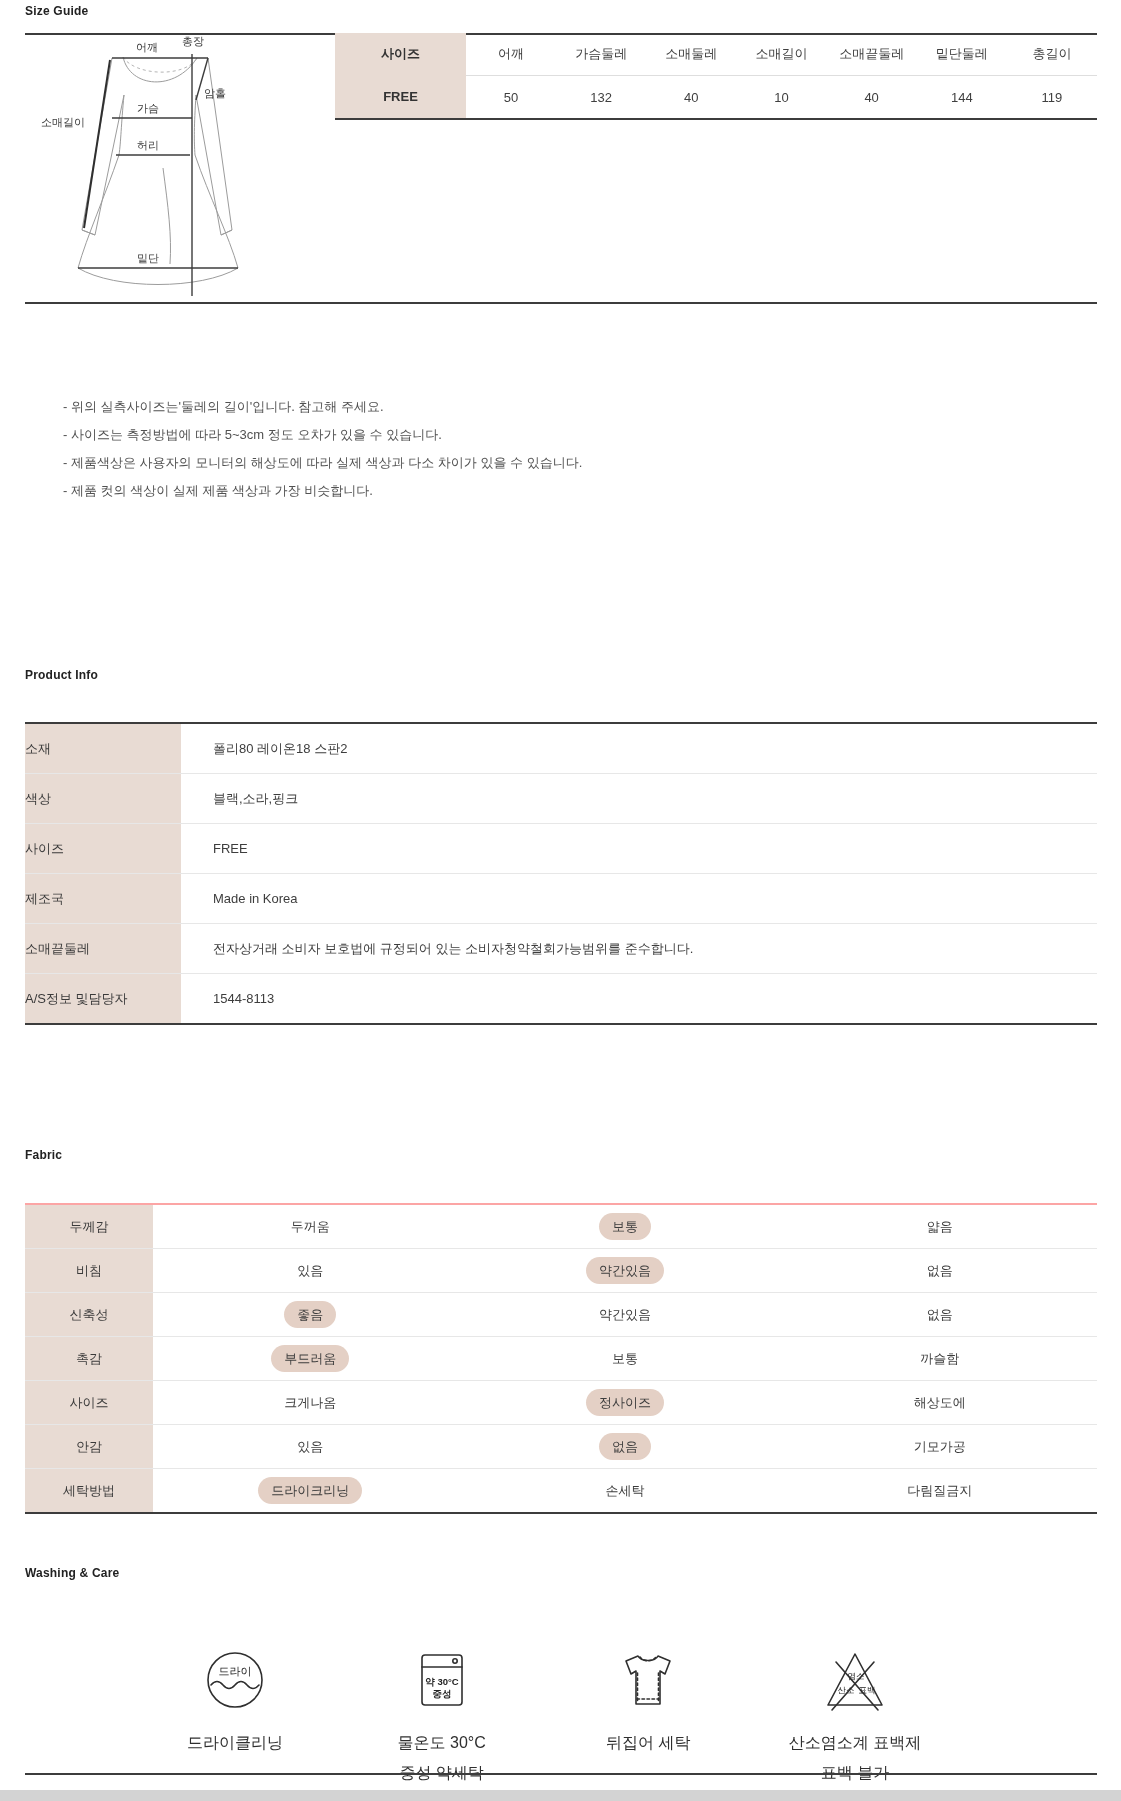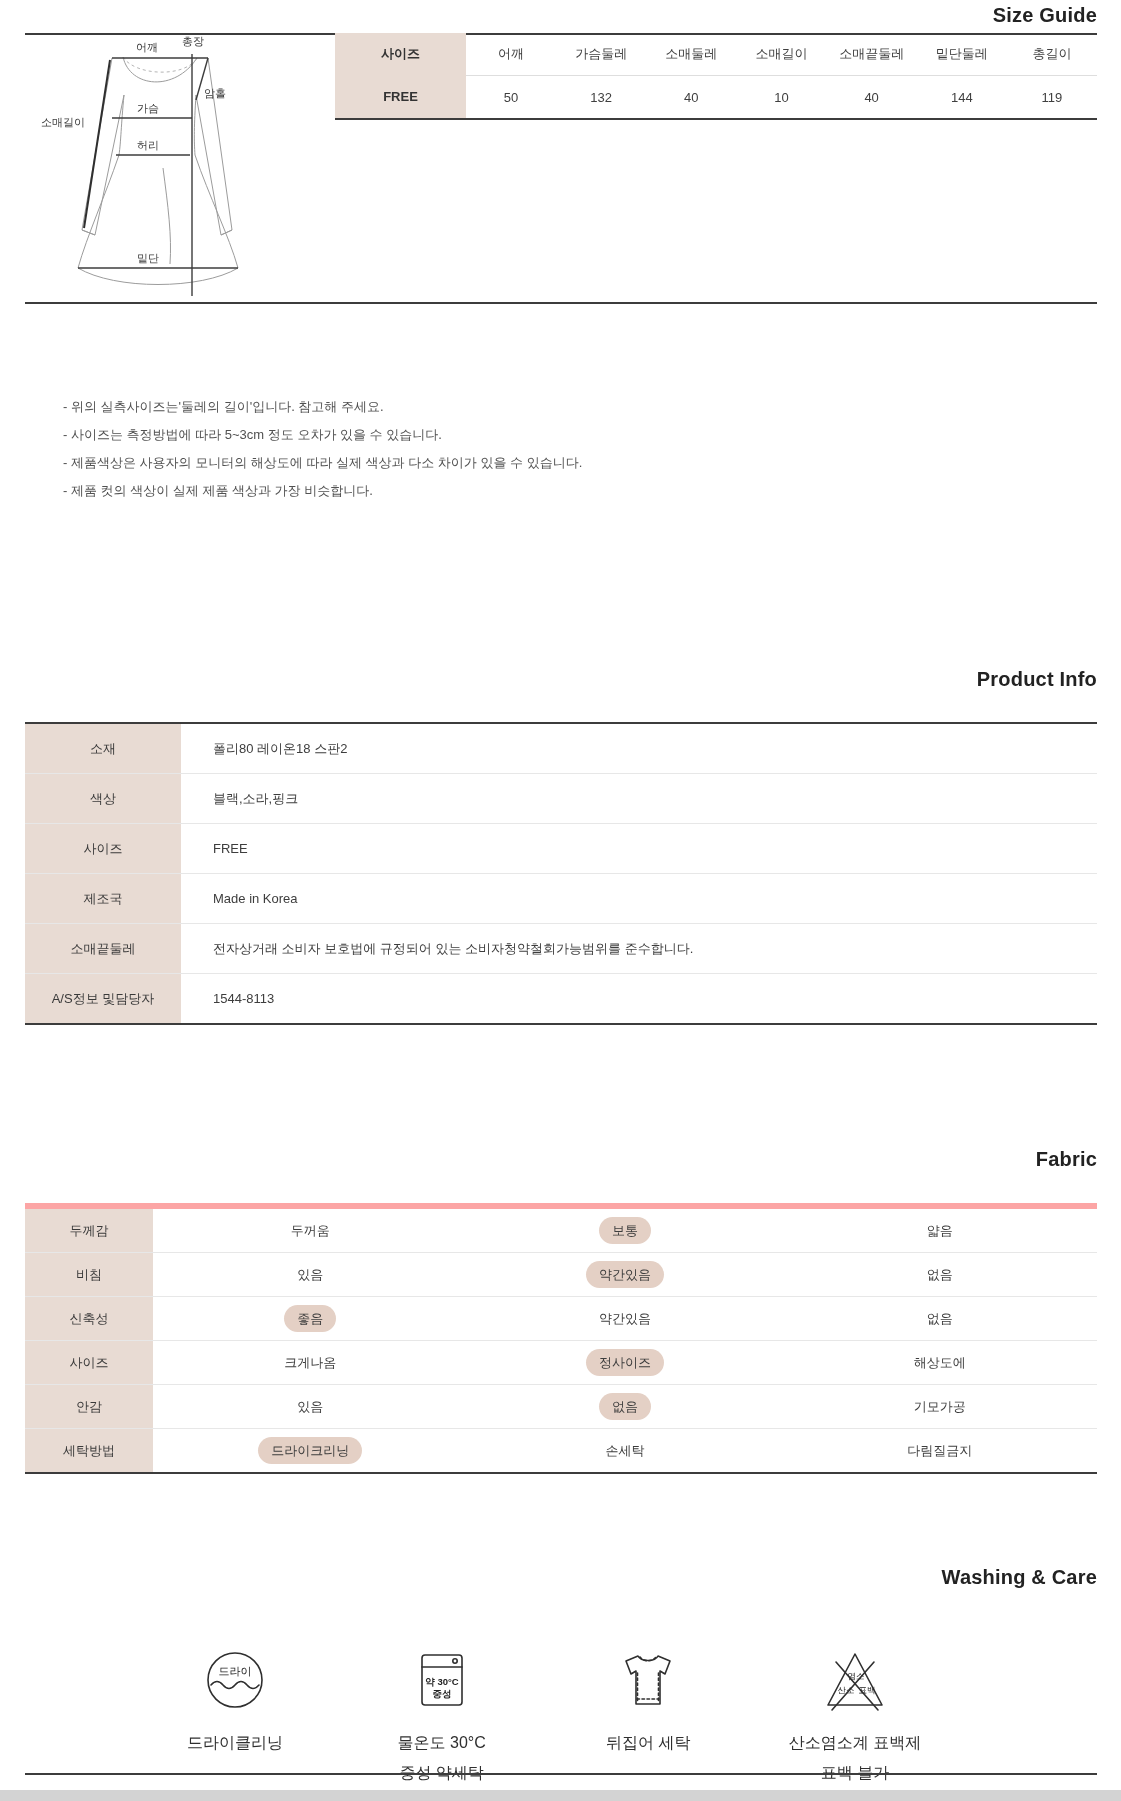--- a/index.html
+++ b/index.html
@@ -1,19 +1,19 @@
 <!DOCTYPE html>
 <html><head>
 <meta charset="utf-8">
 <style>
   html,body{margin:0;padding:0;background:#fff;}
   .page{position:relative;width:1121px;height:1801px;background:#ffffff;
         font-family:"Liberation Sans","DejaVu Sans",sans-serif;color:#3d3d3d;overflow:hidden;}
-  .section-title{position:absolute;left:25px;width:1072px;text-align:right;
-        font-size:20px;font-weight:bold;color:#222;letter-spacing:.2px;}
+  .section-title{position:absolute;left:25px;width:1072px;text-align:left;
+        font-size:12px;font-weight:bold;color:#222;letter-spacing:.2px;}
   .hr-dark{position:absolute;left:25px;width:1072px;border-top:2px solid #3c3c3c;height:0;}
   table{border-collapse:collapse;table-layout:fixed;}
 
   
   .size-table{position:absolute;left:335px;top:33px;width:762px;
         border-bottom:2px solid #3c3c3c;}
   .size-table th,.size-table td{font-weight:normal;font-size:13px;text-align:center;
         height:42px;padding:0;color:#3f3f3f;}
   .size-table .label-col{background:#e8dbd3;font-weight:bold;width:131px;color:#333;}
   .size-table thead th:not(.label-col){border-bottom:1px solid #dedede;}
@@ -27,28 +27,28 @@
   .measure-thick{stroke:#2f2f2f;stroke-width:2;fill:none;}
 
   
   .notes{position:absolute;left:63px;top:393px;}
   .notes p{margin:0;height:28px;line-height:28px;font-size:13px;color:#515151;}
 
   
   .info-table{position:absolute;left:25px;top:722px;width:1072px;
         border-top:2px solid #3c3c3c;border-bottom:2px solid #3c3c3c;}
   .info-table th{background:#e8dbd3;width:156px;font-weight:normal;font-size:13px;
-        text-align:center;color:#3a3a3a;}
+        text-align:left;color:#3a3a3a;}
   .info-table th,.info-table td{height:49px;padding:0;border-bottom:1px solid #e7e7e7;}
   .info-table td{font-size:13px;padding-left:32px;color:#3d3d3d;margin-left:38px;}
   .info-table tr:last-child th,.info-table tr:last-child td{border-bottom:none;}
 
   
   .fabric-table{position:absolute;left:25px;top:1203px;width:1072px;
-        border-top:6px solid #fca5a5;border-bottom:2px solid #3c3c3c;}
+        border-top:2px solid #fca5a5;border-bottom:2px solid #3c3c3c;}
   .fabric-table th{background:#e8dbd3;width:128px;font-weight:normal;font-size:13px;
         text-align:center;color:#3a3a3a;}
   .fabric-table th,.fabric-table td{height:43px;padding:0;border-bottom:1px solid #e7e7e7;}
   .fabric-table td{font-size:13px;text-align:center;color:#3d3d3d;}
   .fabric-table tr:last-child th,.fabric-table tr:last-child td{border-bottom:none;}
   .badge{display:inline-block;background:#e4d0c5;border-radius:16px;padding:7px 13px;line-height:1;}
 
   
   .care-row{position:absolute;left:160px;top:1648px;width:770px;display:flex;justify-content:space-between;}
   .care-item{width:150px;display:flex;flex-direction:column;align-items:center;}
@@ -177,20 +177,26 @@
           <td><span class="badge">약간있음</span></td>
           <td><span>없음</span></td>
         </tr>
         <tr>
           <th>신축성</th>
           <td><span class="badge">좋음</span></td>
           <td><span>약간있음</span></td>
           <td><span>없음</span></td>
         </tr>
         <tr>
+          <th>촉감</th>
+          <td><span class="badge">부드러움</span></td>
+          <td><span>보통</span></td>
+          <td><span>까슬함</span></td>
+        </tr>
+        <tr>
           <th>사이즈</th>
           <td><span>크게나옴</span></td>
           <td><span class="badge">정사이즈</span></td>
           <td><span>해상도에</span></td>
         </tr>
         <tr>
           <th>안감</th>
           <td><span>있음</span></td>
           <td><span class="badge">없음</span></td>
           <td><span>기모가공</span></td>

